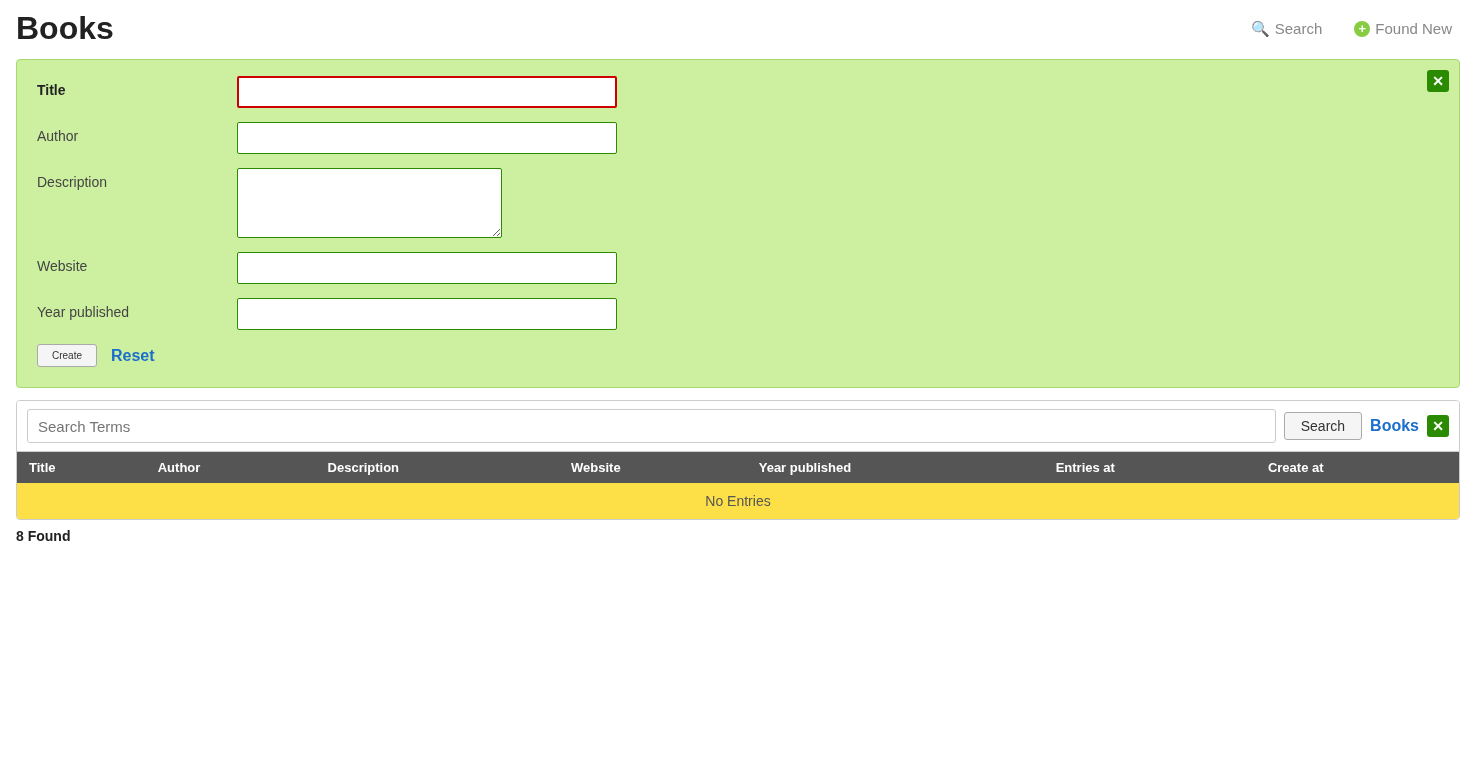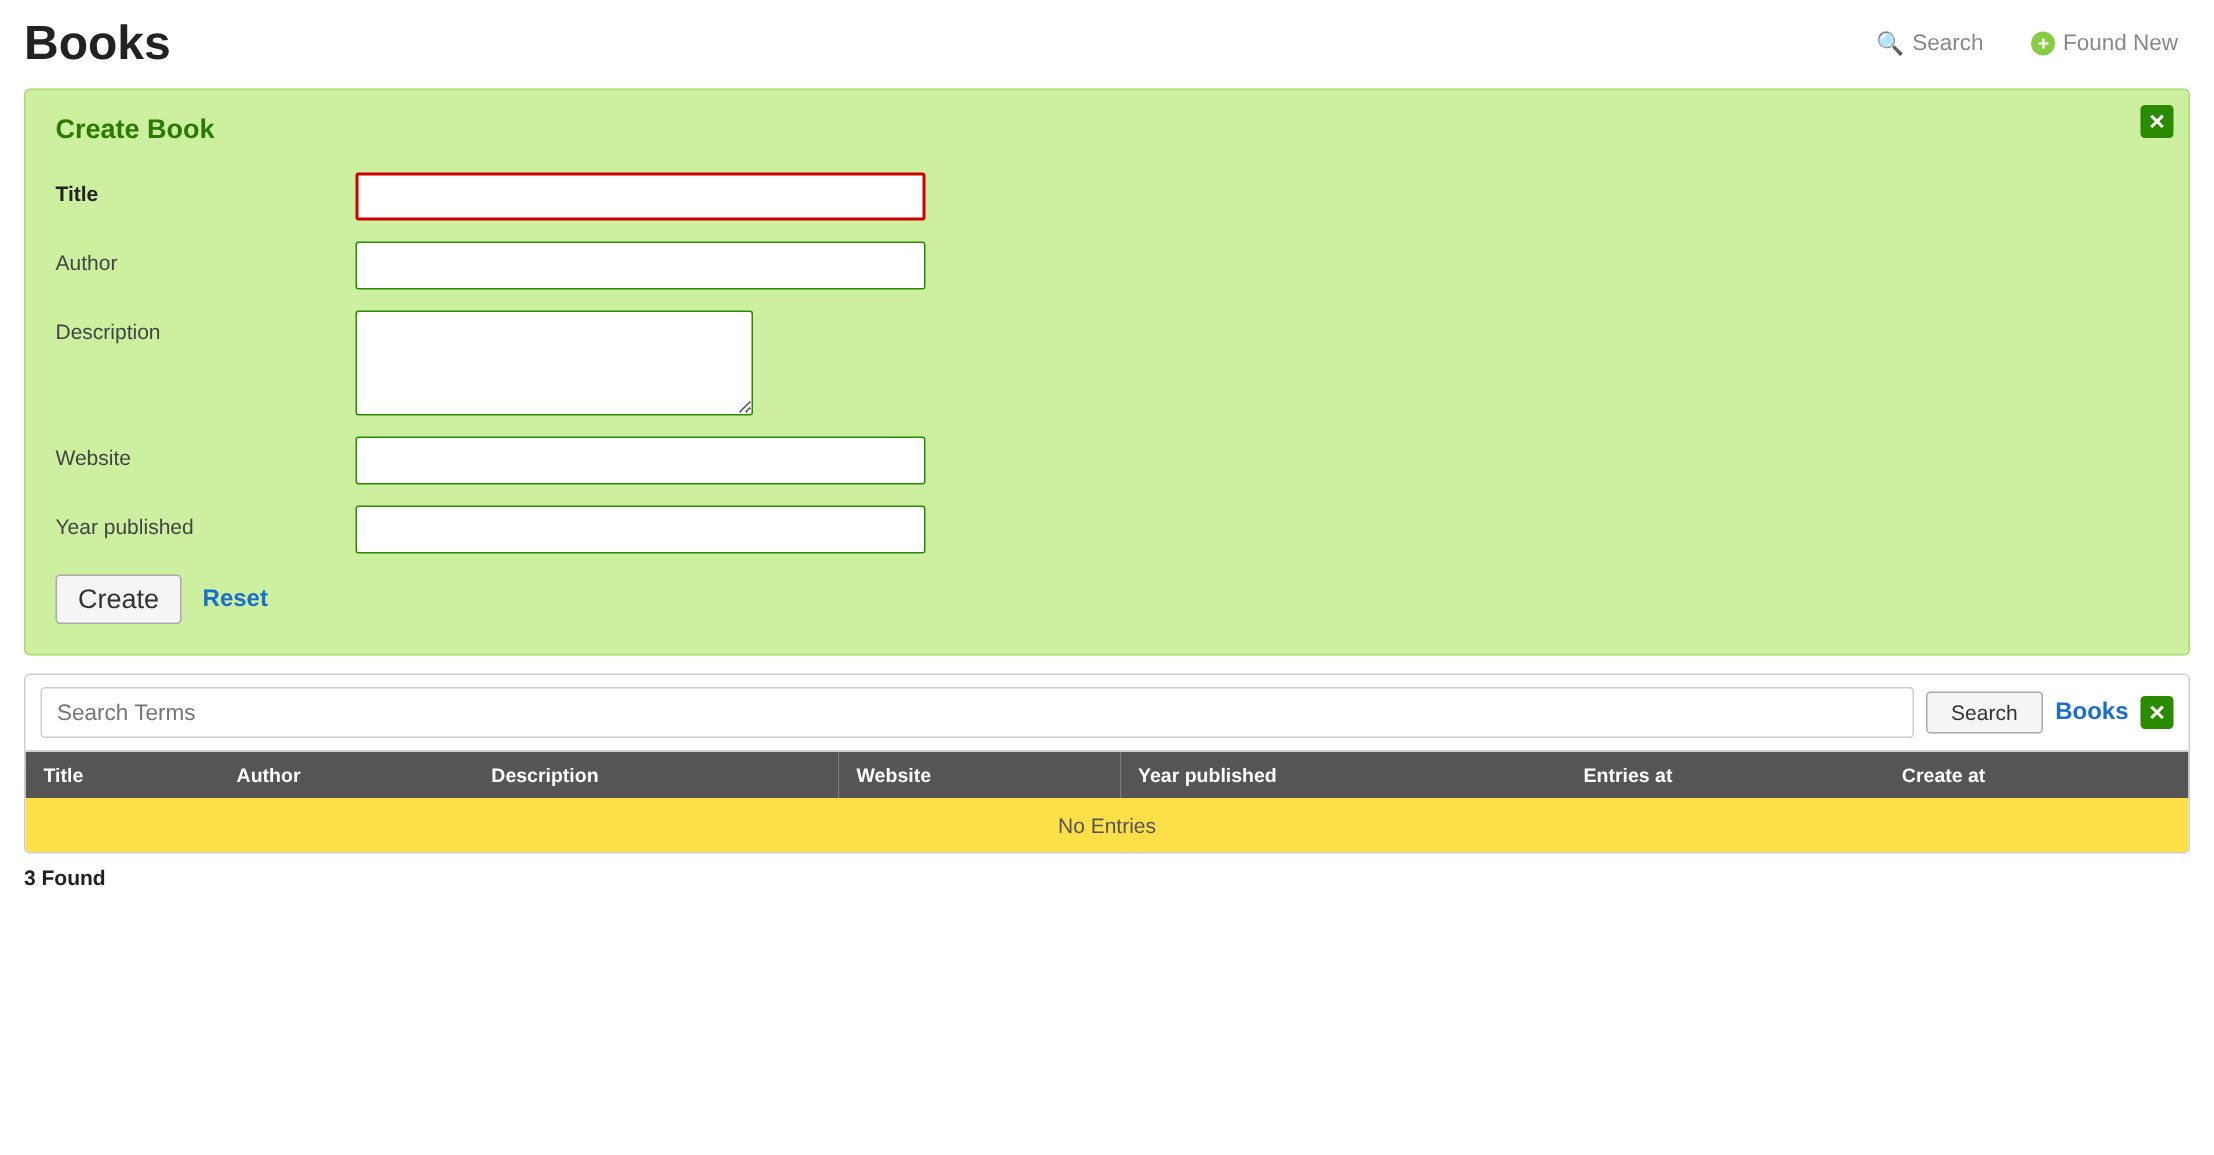--- a/index.html
+++ b/index.html
@@ -122,21 +122,21 @@
       align-items: center;
       gap: 14px;
       margin-top: 10px;
       padding-left: 0;
     }
     .create-btn {
       background: #f5f5f5;
       border: 1px solid #aaa;
       border-radius: 3px;
       padding: 5px 14px;
-      font-size: 18px;
+      font-size: 10px;
       cursor: pointer;
       color: #333;
     }
     .cancel-btn {
       color: #1a6ecc;
       font-size: 16px;
       font-weight: bold;
       background: none;
       border: none;
       cursor: pointer;
@@ -260,21 +260,20 @@
       <span>Search</span>
     </button>
     <button class="header-btn">
       <span class="plus-icon-unicode">+</span>
       <span>Found New</span>
     </button>
   </div>
 </div>
 
 <div class="create-panel">
-  <div class="create-panel-title">Create Book</div>
   <button class="close-btn">
     <span>✕</span>
   </button>
 
   <div class="form-row">
     <label class="form-label bold">Title</label>
     <input class="form-input title-input" type="text" style="">
   </div>
 
   <div class="form-row">
@@ -326,13 +325,13 @@
       </tr>
     </thead>
     <tbody>
       <tr>
         <td colspan="7">No Entries</td>
       </tr>
     </tbody>
   </table>
 </div>
 
-<div class="found-label" style="margin-top:8px;">3 Found</div>
+<div class="found-label" style="margin-top:8px;">8 Found</div>
 
 </body></html>

